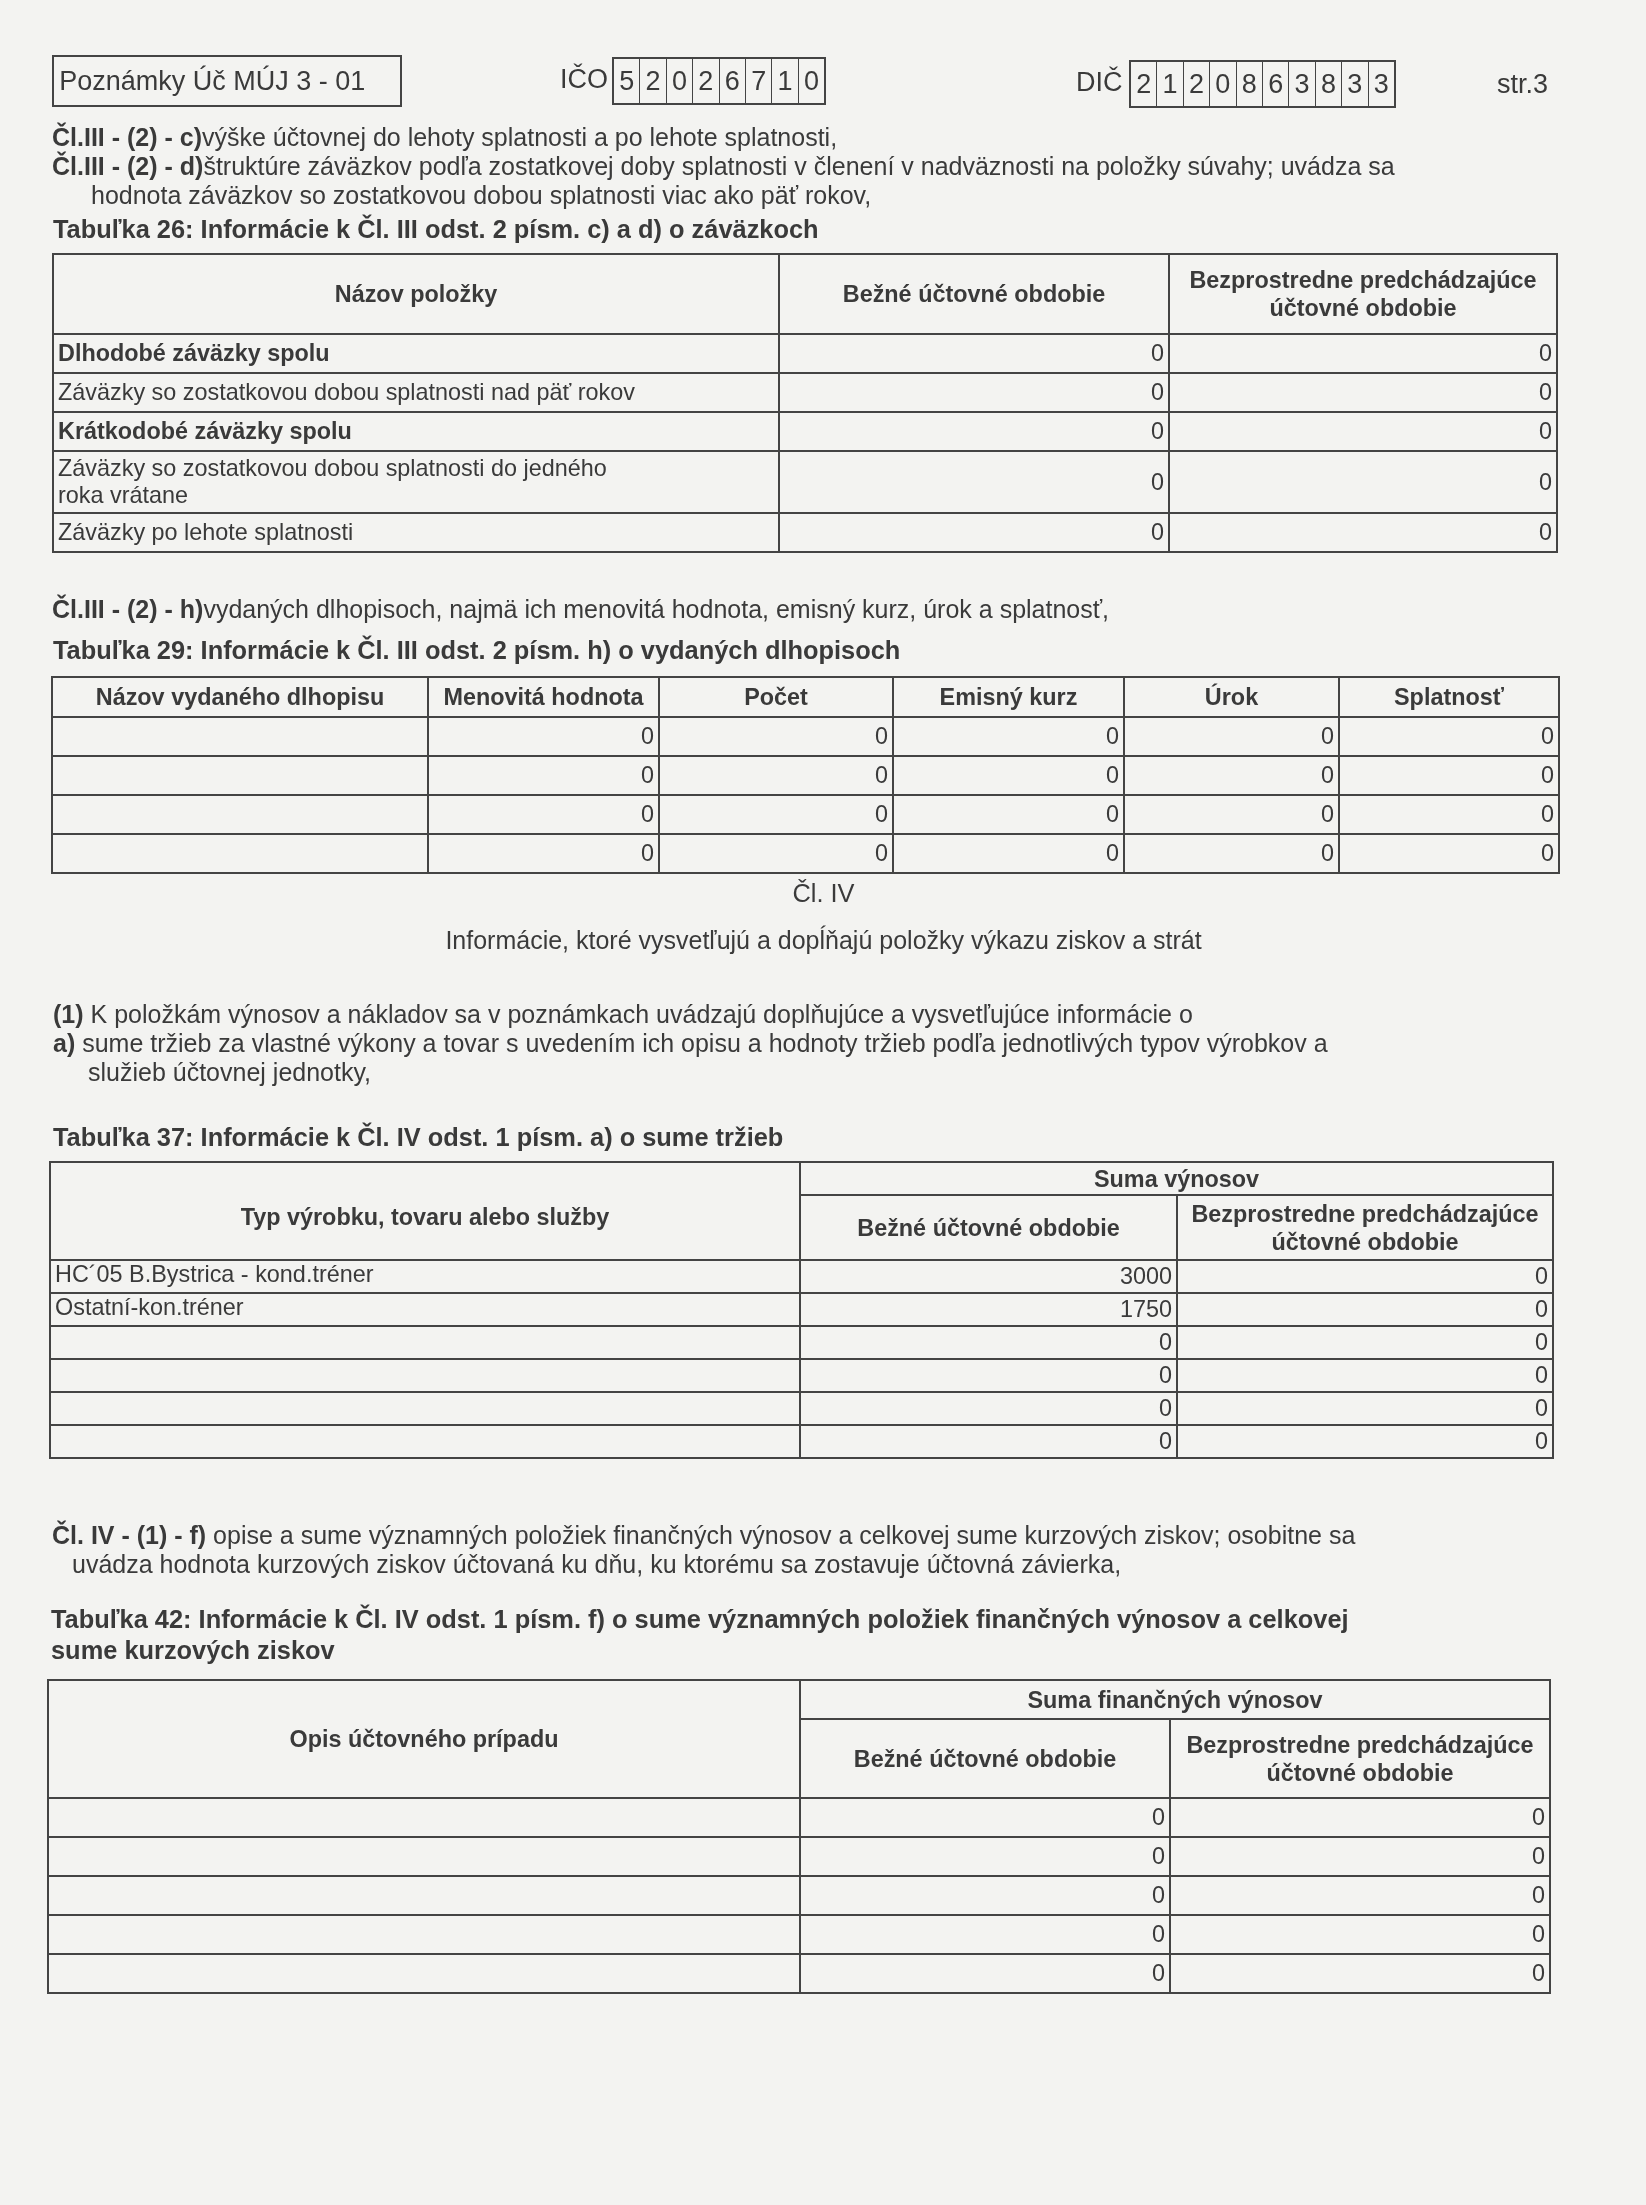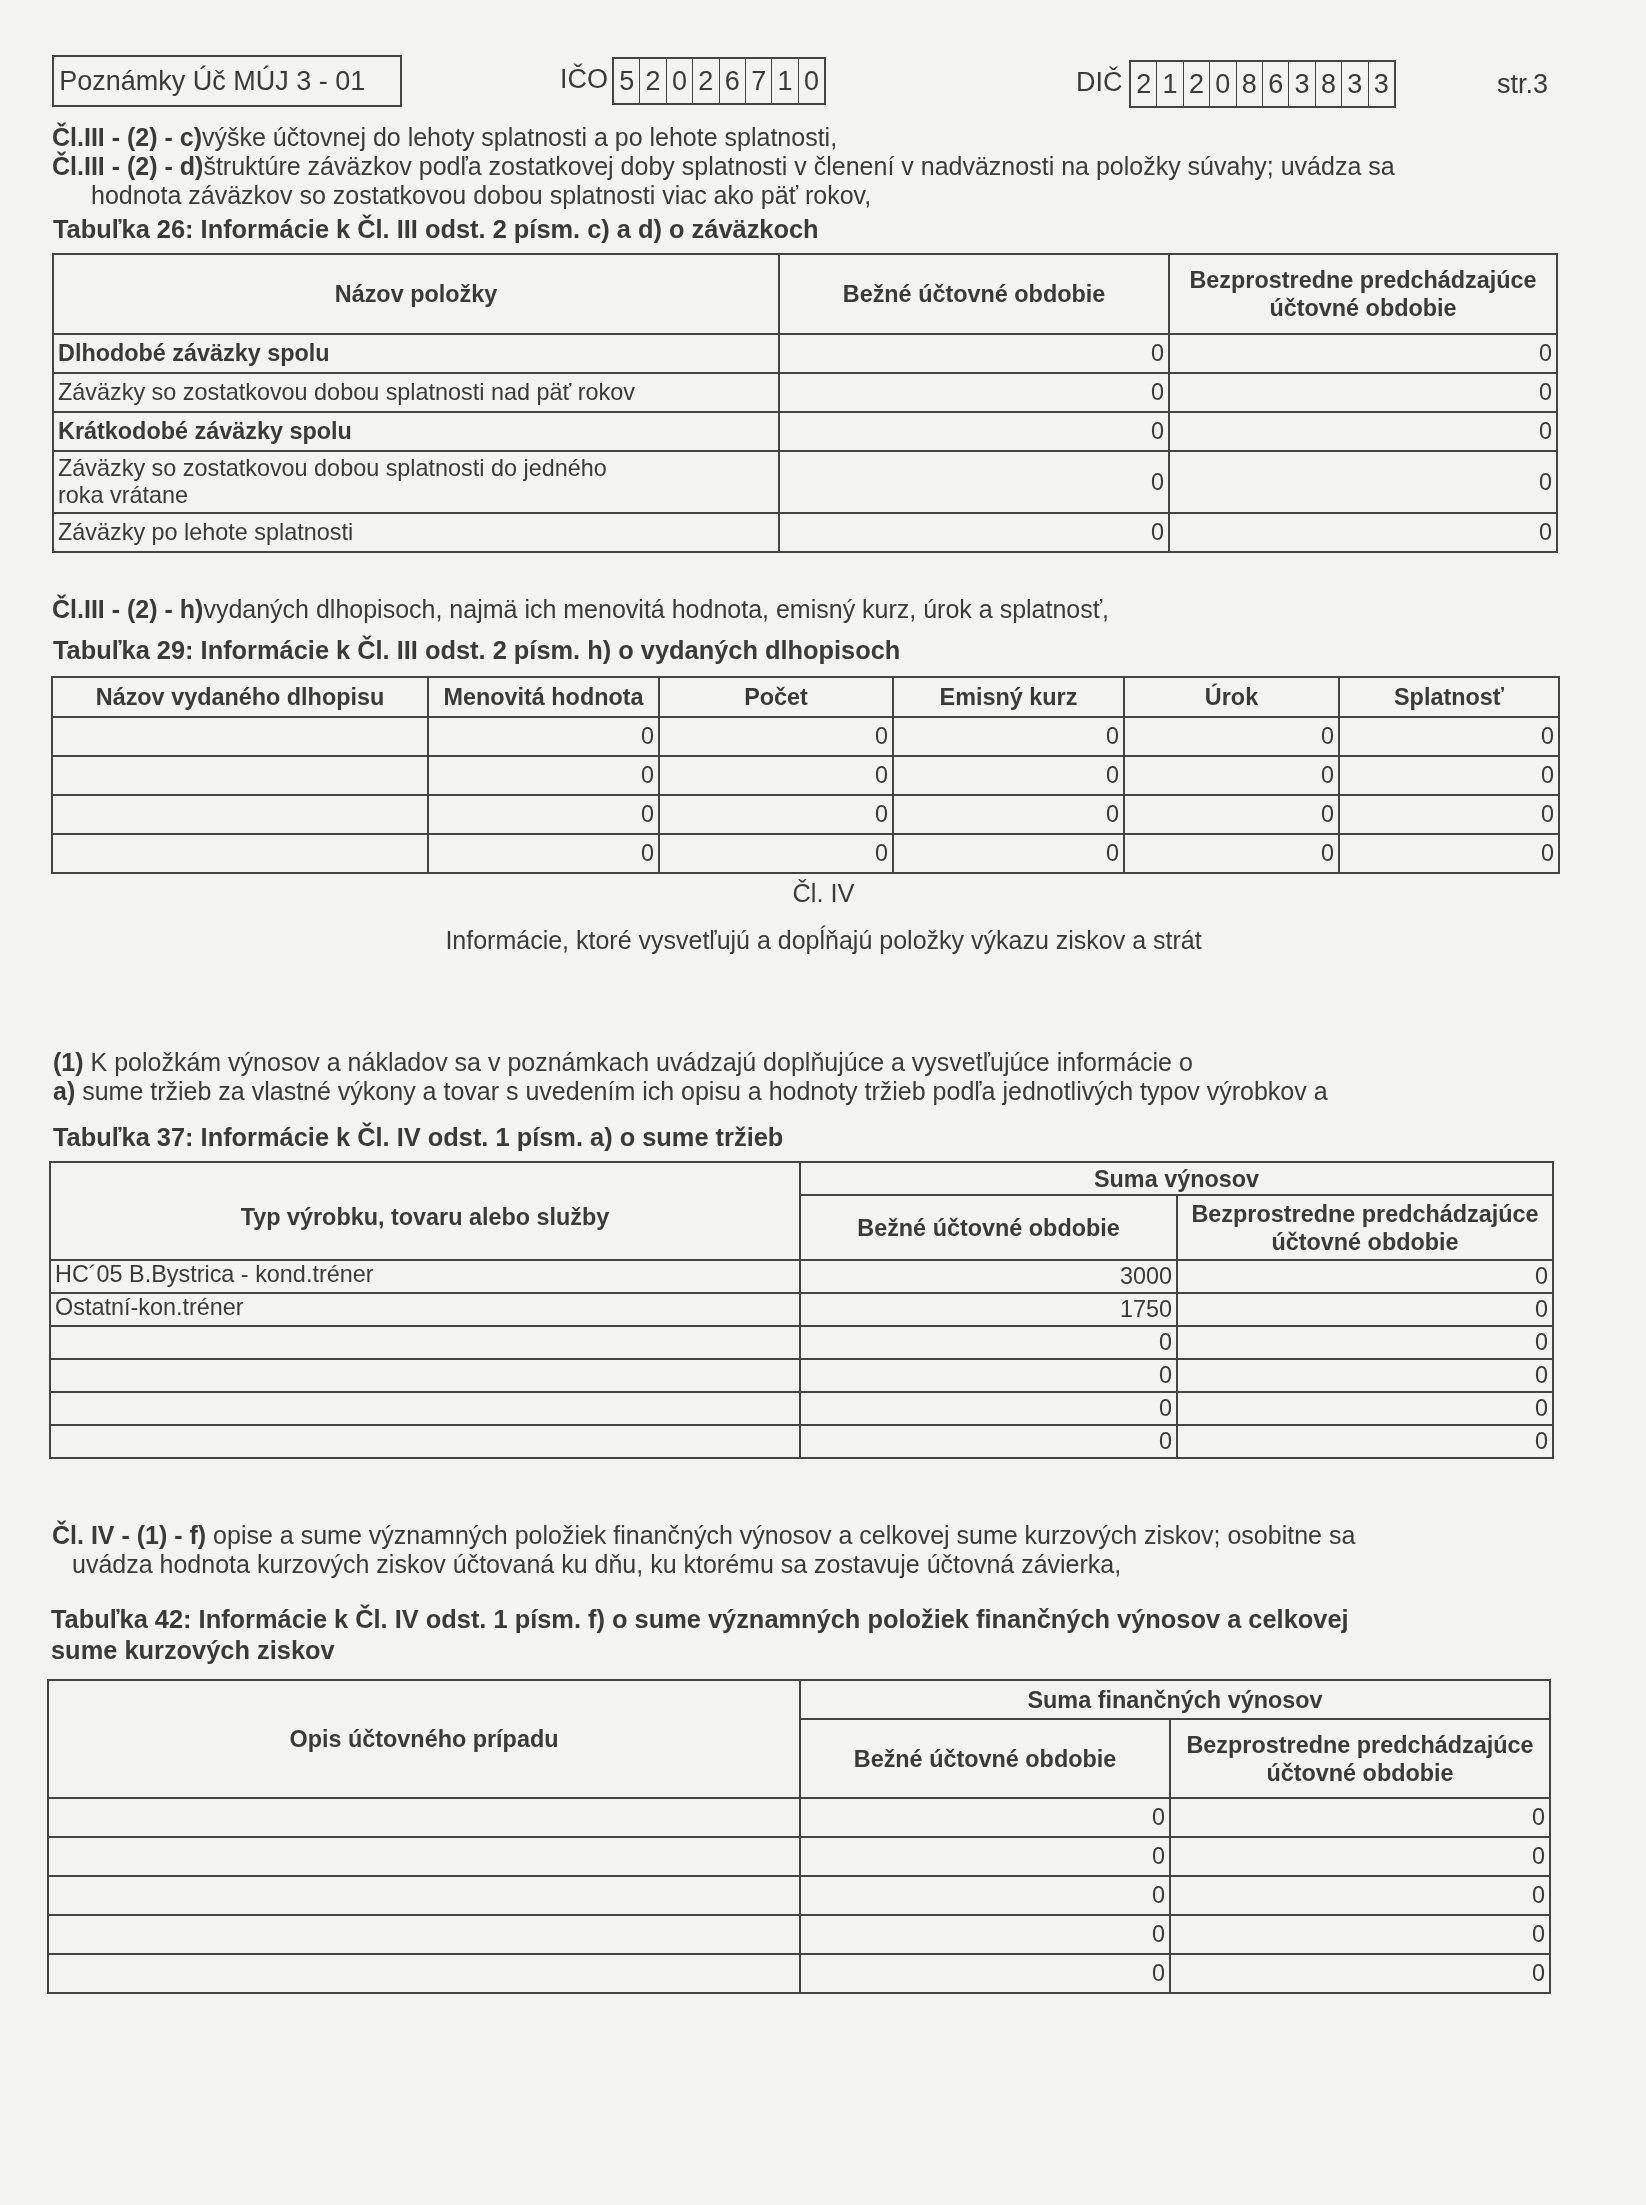--- a/index.html
+++ b/index.html
@@ -169,23 +169,24 @@
     <td class="num">0</td>
     <td class="num">0</td>
     <td class="num">0</td>
   </tr>
 </tbody>
   </table>
 
 <div class="abs para center" style="left:0; width:1647px; top:879px; font-size:25.4px;">Čl. IV</div>
 <div class="abs para center" style="left:0; width:1647px; top:926px; font-size:25px;">Informácie, ktoré vysvetľujú a dopĺňajú položky výkazu ziskov a strát</div>
 
-<div class="abs para" style="left:53px; top:1048px; width:1537px;">
+<div class="abs para" style="left:53px; top:1000px; width:1537px;">
   <div><b>(1)</b> <span>K položkám výnosov a nákladov sa v poznámkach uvádzajú doplňujúce a vysvetľujúce informácie o</span></div>
   <div><b>a)</b> <span>sume tržieb za vlastné výkony a tovar s uvedením ich opisu a hodnoty tržieb podľa jednotlivých typov výrobkov a</span></div>
+  <div style="padding-left:35px;">služieb účtovnej jednotky,</div>
 </div>
 
 <div class="abs tbl-title" style="left:53px; top:1123px;">Tabuľka 37: Informácie k Čl. IV odst. 1 písm. a) o sume tržieb</div>
 
 <table style="left:49px; top:1161px; width:1504px;">
   <colgroup>
       <col style="width:750px">
       <col style="width:377px">
       <col style="width:376px">
     </colgroup>

